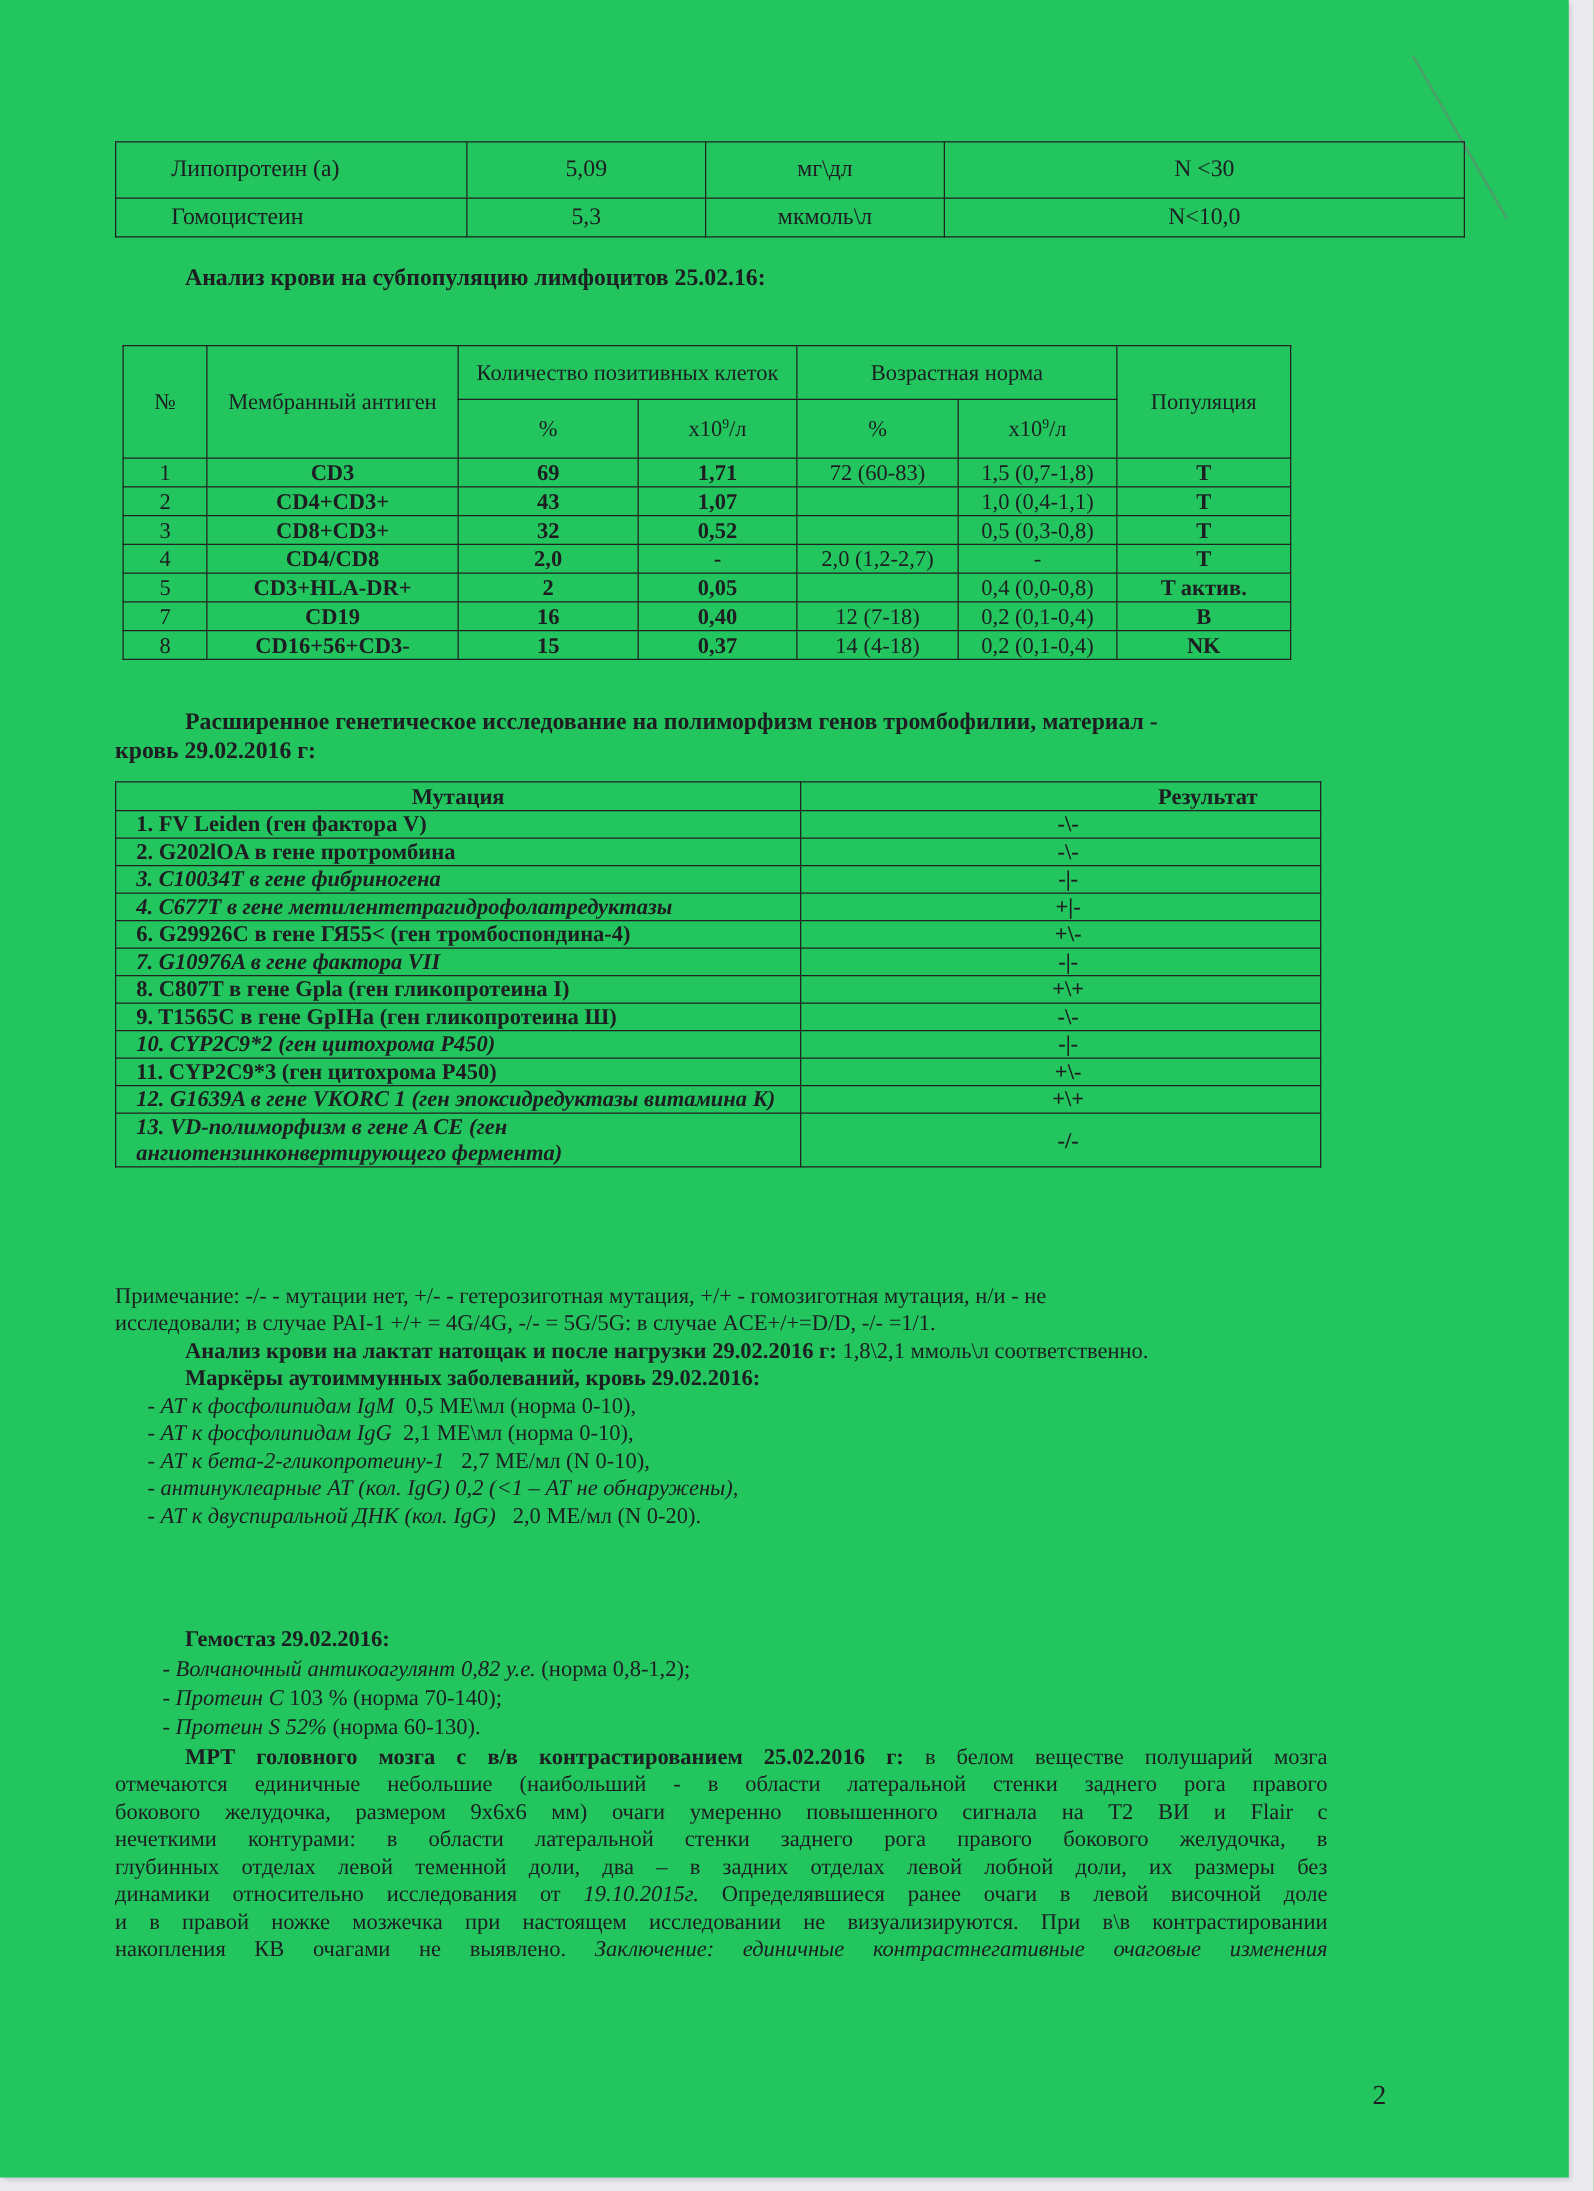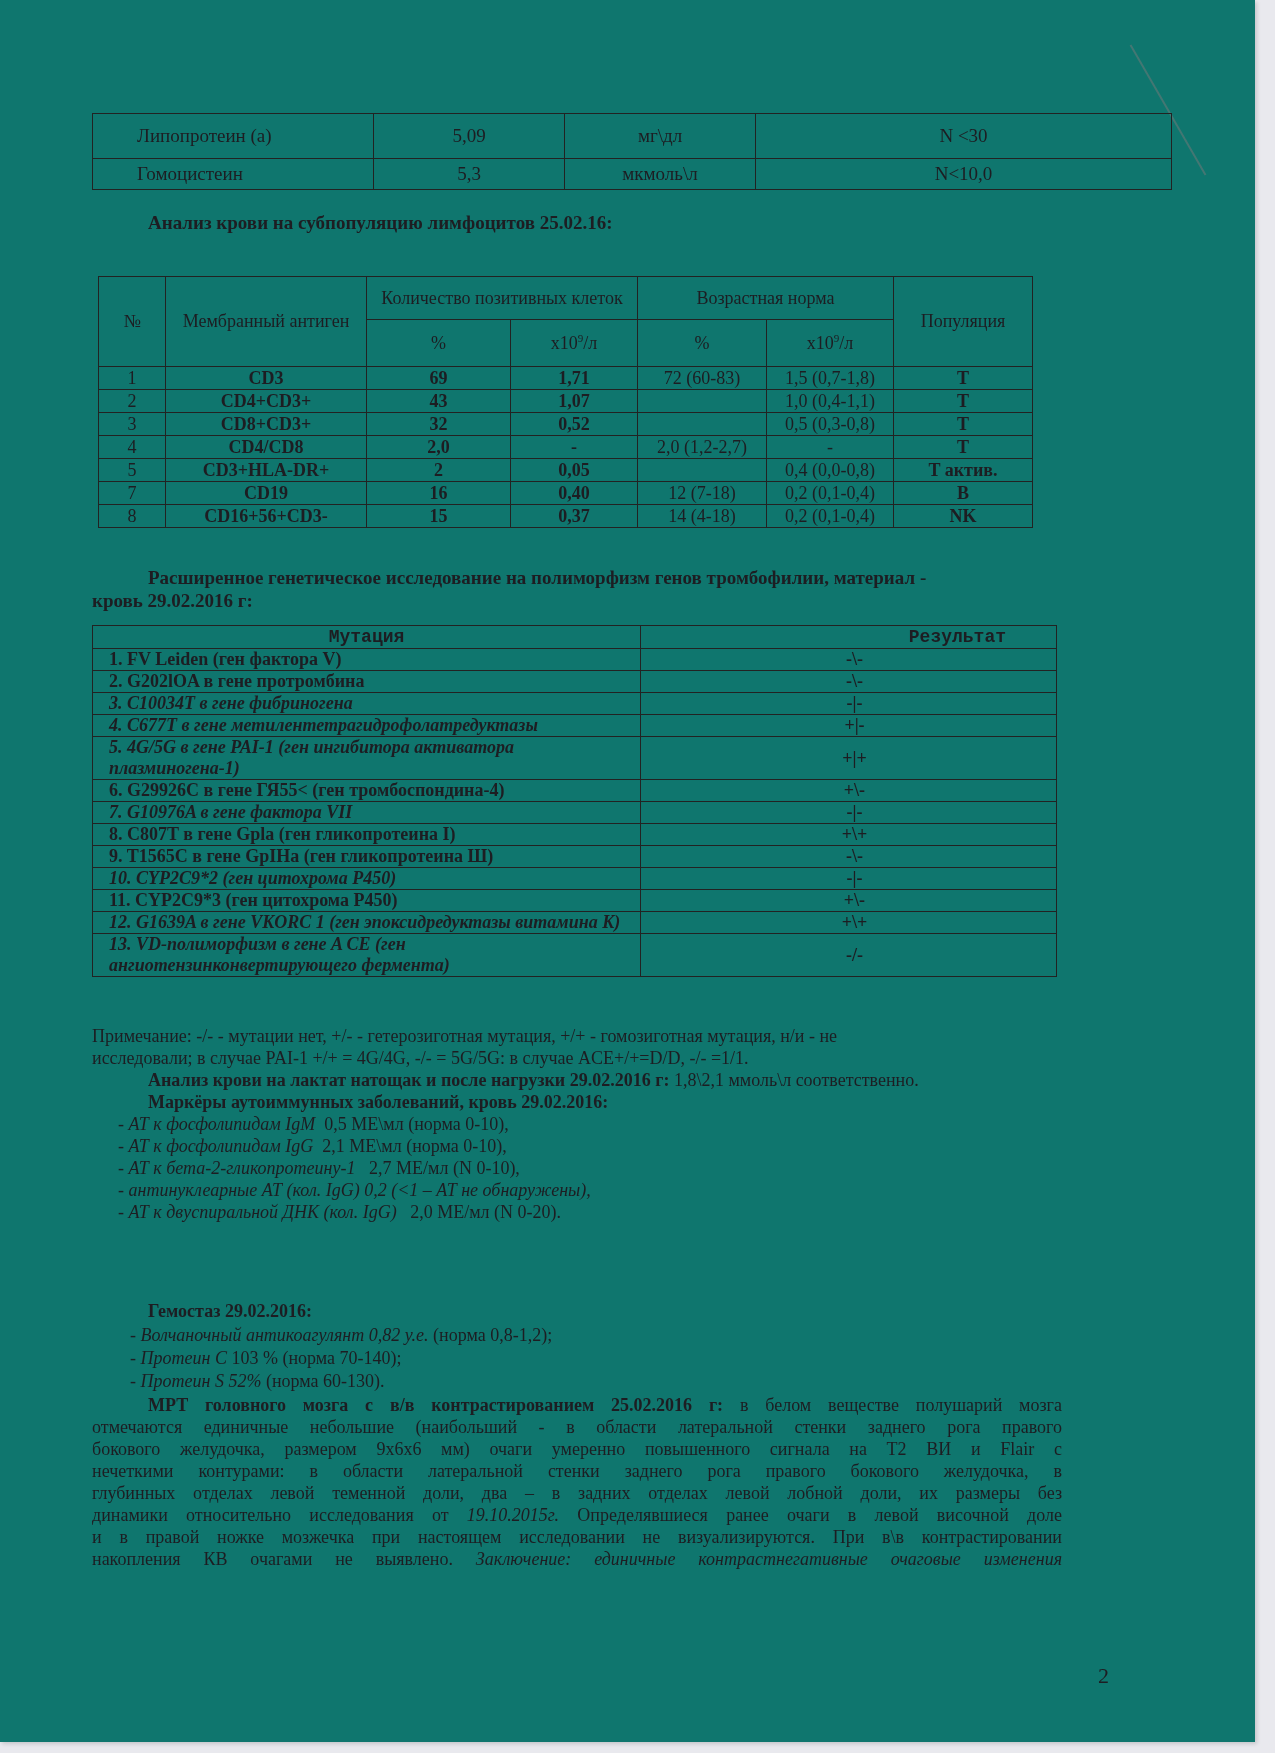--- a/index.html
+++ b/index.html
@@ -3,21 +3,21 @@
 <meta charset="utf-8">
 <style>
   html, body { margin: 0; padding: 0; }
   body {
     width: 1275px; height: 1753px; position: relative; overflow: hidden;
     background: #e9e9ee;
     font-family: "Liberation Serif", serif; color: #1d1d22;
   }
   .paper {
     position: absolute; left: 0; top: 0; width: 1255px; height: 1742px;
-    background: #0f766e;
+    background: #22c55e;
     box-shadow: 2px 2px 4px rgba(0,0,0,0.15);
   }
   .fold {
     position: absolute; right: 30px; top: 20px; width: 60px; height: 150px;
     border-left: 2px solid #777; transform: rotate(-30deg); opacity: .5;
   }
   table { border-collapse: collapse; }
   td, th { border: 1.5px solid #222; padding: 0 4px; }
 
   
@@ -32,21 +32,21 @@
 
   
   .t2 { position: absolute; left: 98px; top: 276px; width: 935px; font-size: 18px; }
   .t2 th { font-weight: normal; text-align: center; font-size: 18px; }
   .t2 td { text-align: center; height: 22px; padding: 0 2px; }
   .t2 td.b { font-weight: bold; }
   .t2 sup { font-size: 11px; }
 
   
   .t3 { position: absolute; left: 92px; top: 625px; width: 965px; font-size: 18px; }
-  .t3 th { font-weight: bold; height: 22px; font-family: Liberation Mono, monospace; }
+  .t3 th { font-weight: bold; height: 22px; }
   .t3 td { height: 21px; padding-left: 16px; font-weight: bold; }
   .t3 td.res { text-align: center; width: 395px; }
   .t3 td.it { font-style: italic; }
 
   .para { position: absolute; font-size: 18px; line-height: 22px; }
   .b { font-weight: bold; }
   .i { font-style: italic; }
   .justify { text-align: justify; text-align-last: justify; }
   .pagenum { position: absolute; left: 1098px; top: 1663px; font-size: 22px; }
 </style>
@@ -179,24 +179,20 @@
         </tr>
         <tr>
           <td class="it">3. C10034T в гене фибриногена</td>
           <td class="res">-|-</td>
         </tr>
         <tr>
           <td class="it">4. C677T в гене метилентетрагидрофолатредуктазы</td>
           <td class="res">+|-</td>
         </tr>
         <tr>
-          <td class="it">5. 4G/5G в гене PAI-1 (ген ингибитора активатора плазминогена-1)</td>
-          <td class="res">+|+</td>
-        </tr>
-        <tr>
           <td>6. G29926C в гене ГЯ55&lt; (ген тромбоспондина-4)</td>
           <td class="res">+\-</td>
         </tr>
         <tr>
           <td class="it">7. G10976A в гене фактора VII</td>
           <td class="res">-|-</td>
         </tr>
         <tr>
           <td>8. C807T в гене Gpla (ген гликопротеина I)</td>
           <td class="res">+\+</td>

